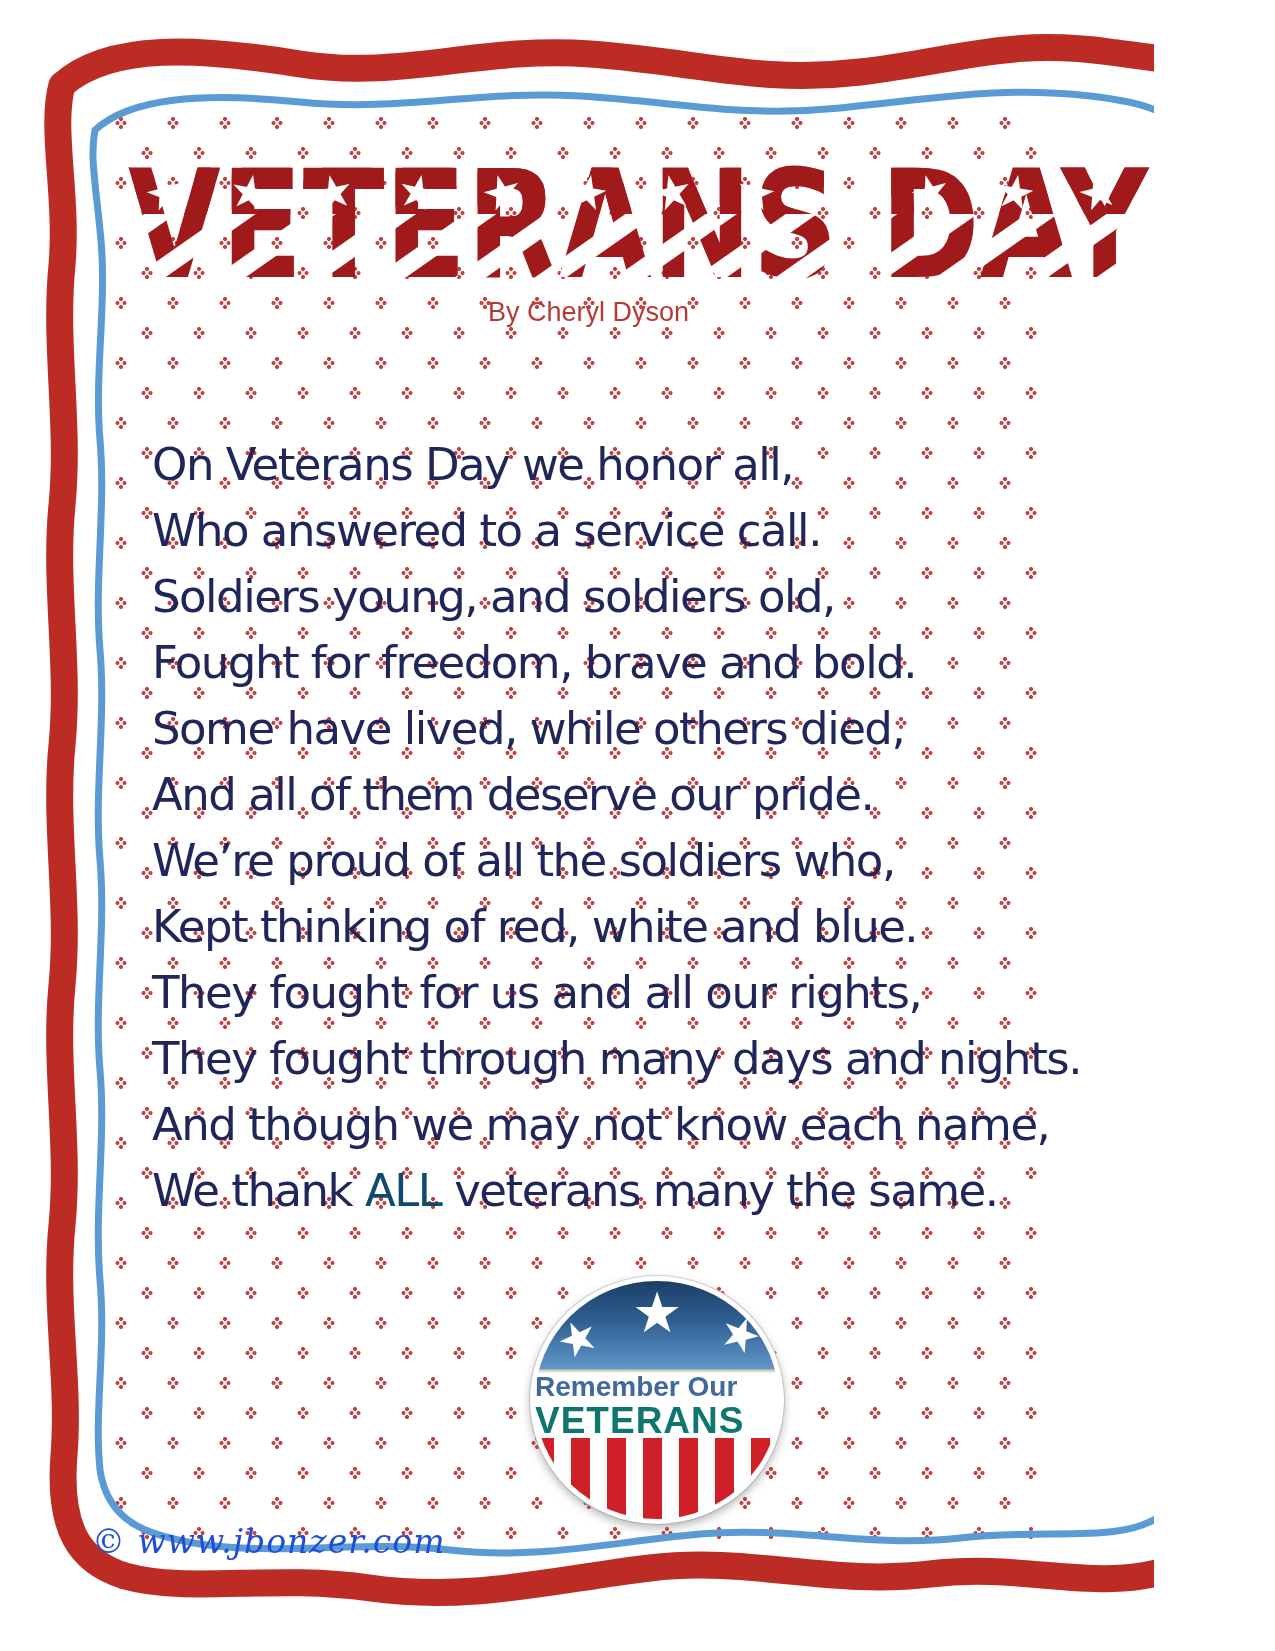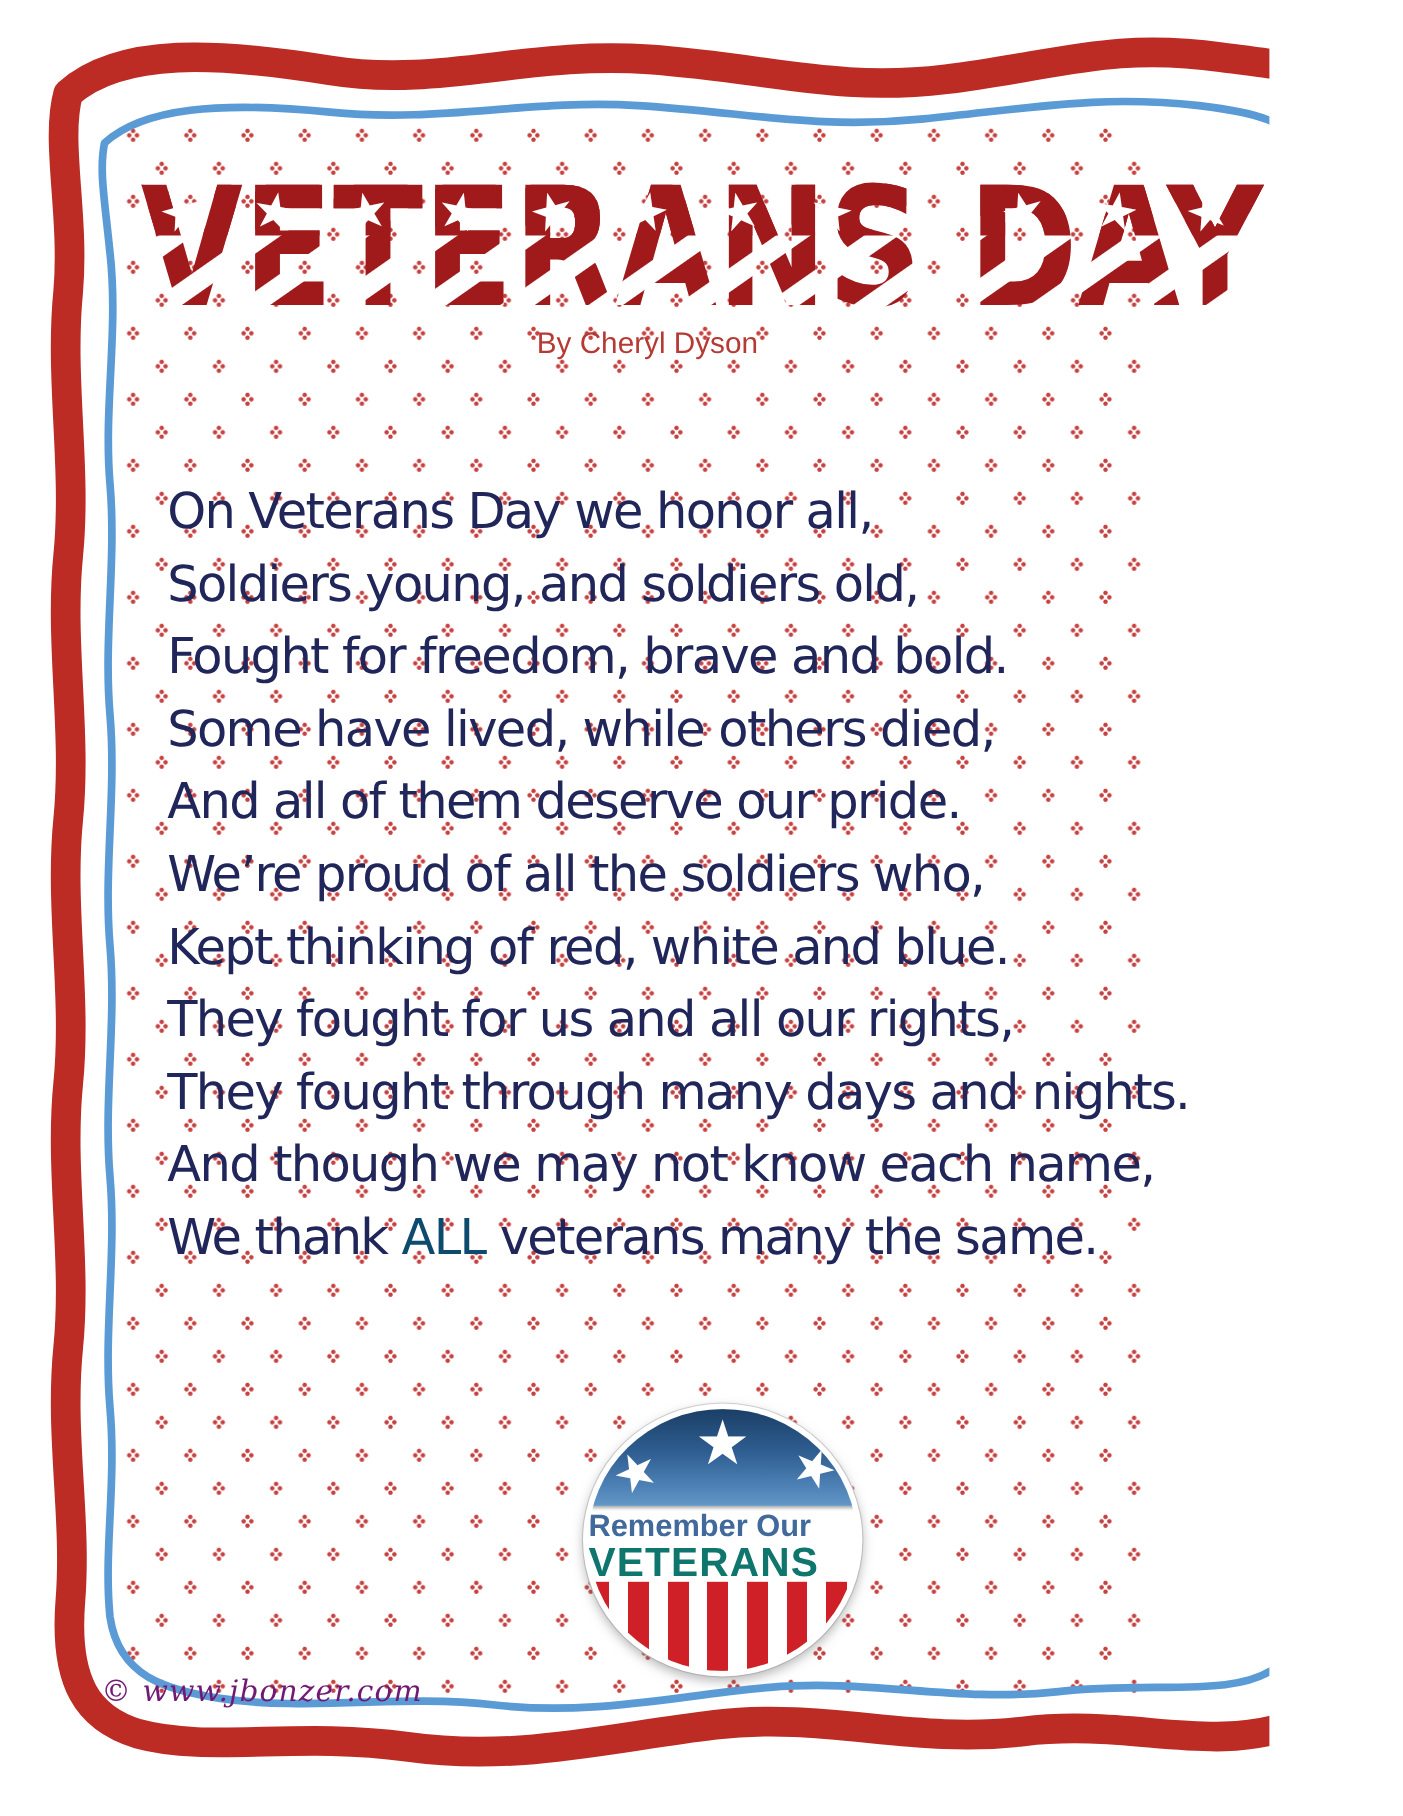--- a/index.html
+++ b/index.html
@@ -64,21 +64,21 @@
     font-family:"Liberation Sans", sans-serif; font-weight:bold;
     font-size:37px; color:#0f766e; letter-spacing:1px; margin-top:-3px;
   }
   .badge-stripes {
     position:absolute; left:0; top:66%; width:100%; height:34%;
     background:repeating-linear-gradient(90deg,#CF2027 0 19px,#ffffff 19px 36px);
   }
   .watermark {
     position:absolute; left:92px; top:1522px; z-index:4;
     font-family:"DejaVu Serif", serif; font-style:italic;
-    font-size:27px; color:#701a75; letter-spacing:1px;
+    font-size:33px; color:#1d4ed8; letter-spacing:1px;
   }
 </style>
 </head>
 <body>
 
 <div class="page">
 
   <div class="dots"></div>
 
   <svg class="deco-svg" width="1275" height="1651" viewBox="0 0 1275 1651">
@@ -133,20 +133,21 @@
     <text class="title-star" fill="#ffffff" text-anchor="middle" x="756" y="208" transform="rotate(12 756 192)">★</text>
     <text class="title-star" fill="#ffffff" text-anchor="middle" x="930" y="208" transform="rotate(-15 930 192)">★</text>
     <text class="title-star" fill="#ffffff" text-anchor="middle" x="1015" y="208" transform="rotate(10 1015 192)">★</text>
     <text class="title-star" fill="#ffffff" text-anchor="middle" x="1098" y="208" transform="rotate(-14 1098 192)">★</text>
   </svg>
 
   <div class="byline">By Cheryl Dyson</div>
 
   <div class="poem">
     <div class="poem-line">On Veterans Day we honor all,</div>
+    <div class="poem-line">Who answered to a service call.</div>
     <div class="poem-line">Soldiers young, and soldiers old,</div>
     <div class="poem-line">Fought for freedom, brave and bold.</div>
     <div class="poem-line">Some have lived, while others died,</div>
     <div class="poem-line">And all of them deserve our pride.</div>
     <div class="poem-line">We’re proud of all the soldiers who,</div>
     <div class="poem-line">Kept thinking of red, white and blue.</div>
     <div class="poem-line">They fought for us and all our rights,</div>
     <div class="poem-line">They fought through many days and nights.</div>
     <div class="poem-line">And though we may not know each name,</div>
     <div class="poem-line"><span>We thank </span><span class="hl">ALL</span><span> veterans many the same.</span></div>

